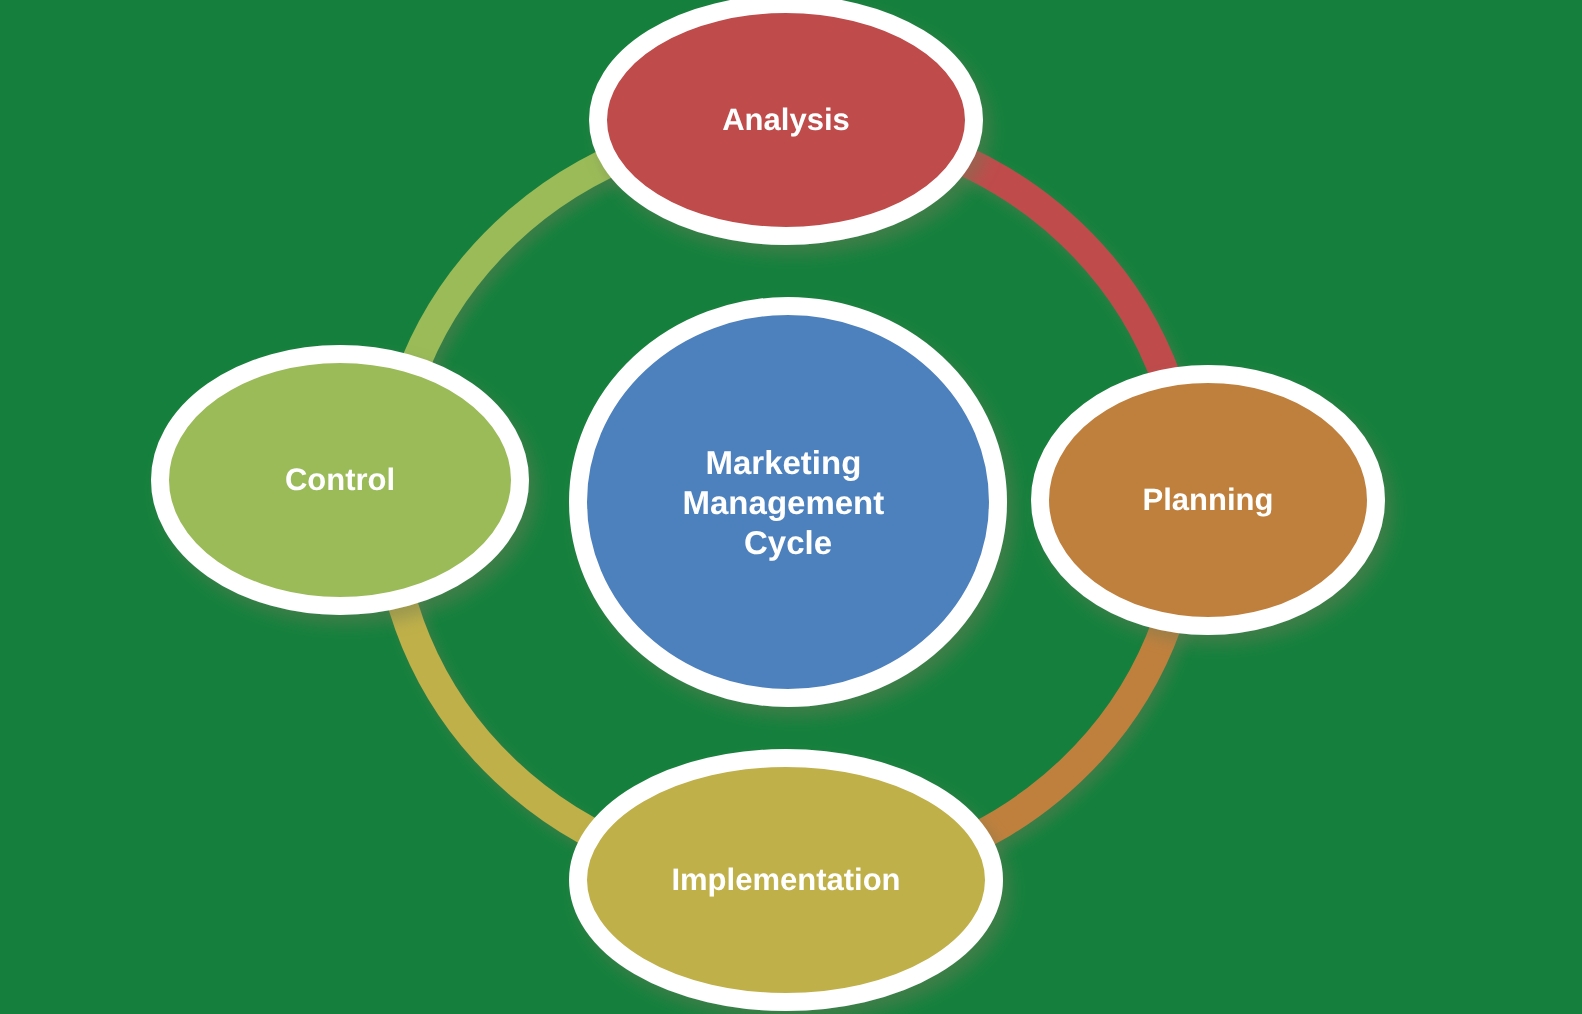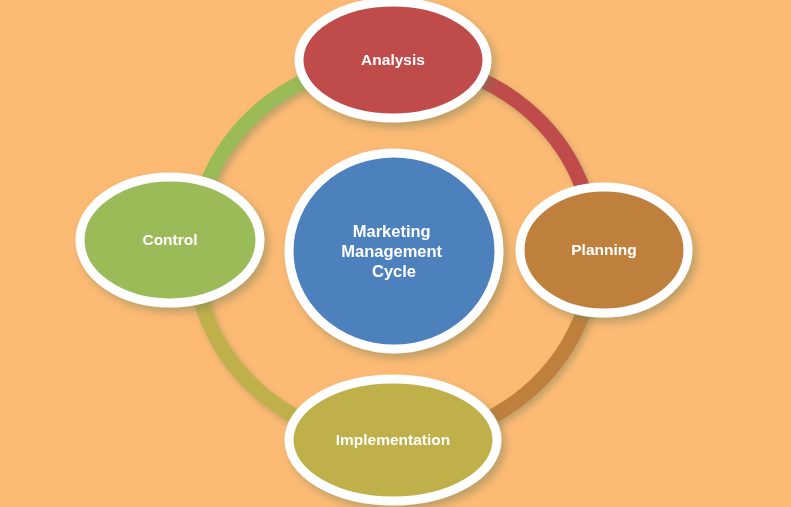--- a/index.html
+++ b/index.html
@@ -9,21 +9,21 @@
   body {
     width: 791px;
     height: 507px;
     overflow: hidden;
     font-family: "Liberation Sans", sans-serif;
   }
   #diagram-root {
     position: relative;
     width: 791px;
     height: 507px;
-    background: #fdba74;
+    background: #15803d;
   }
   #cycle-svg {
     position: absolute;
     top: 0;
     left: 0;
     width: 791px;
     height: 507px;
     display: block;
   }
   .node-label {

